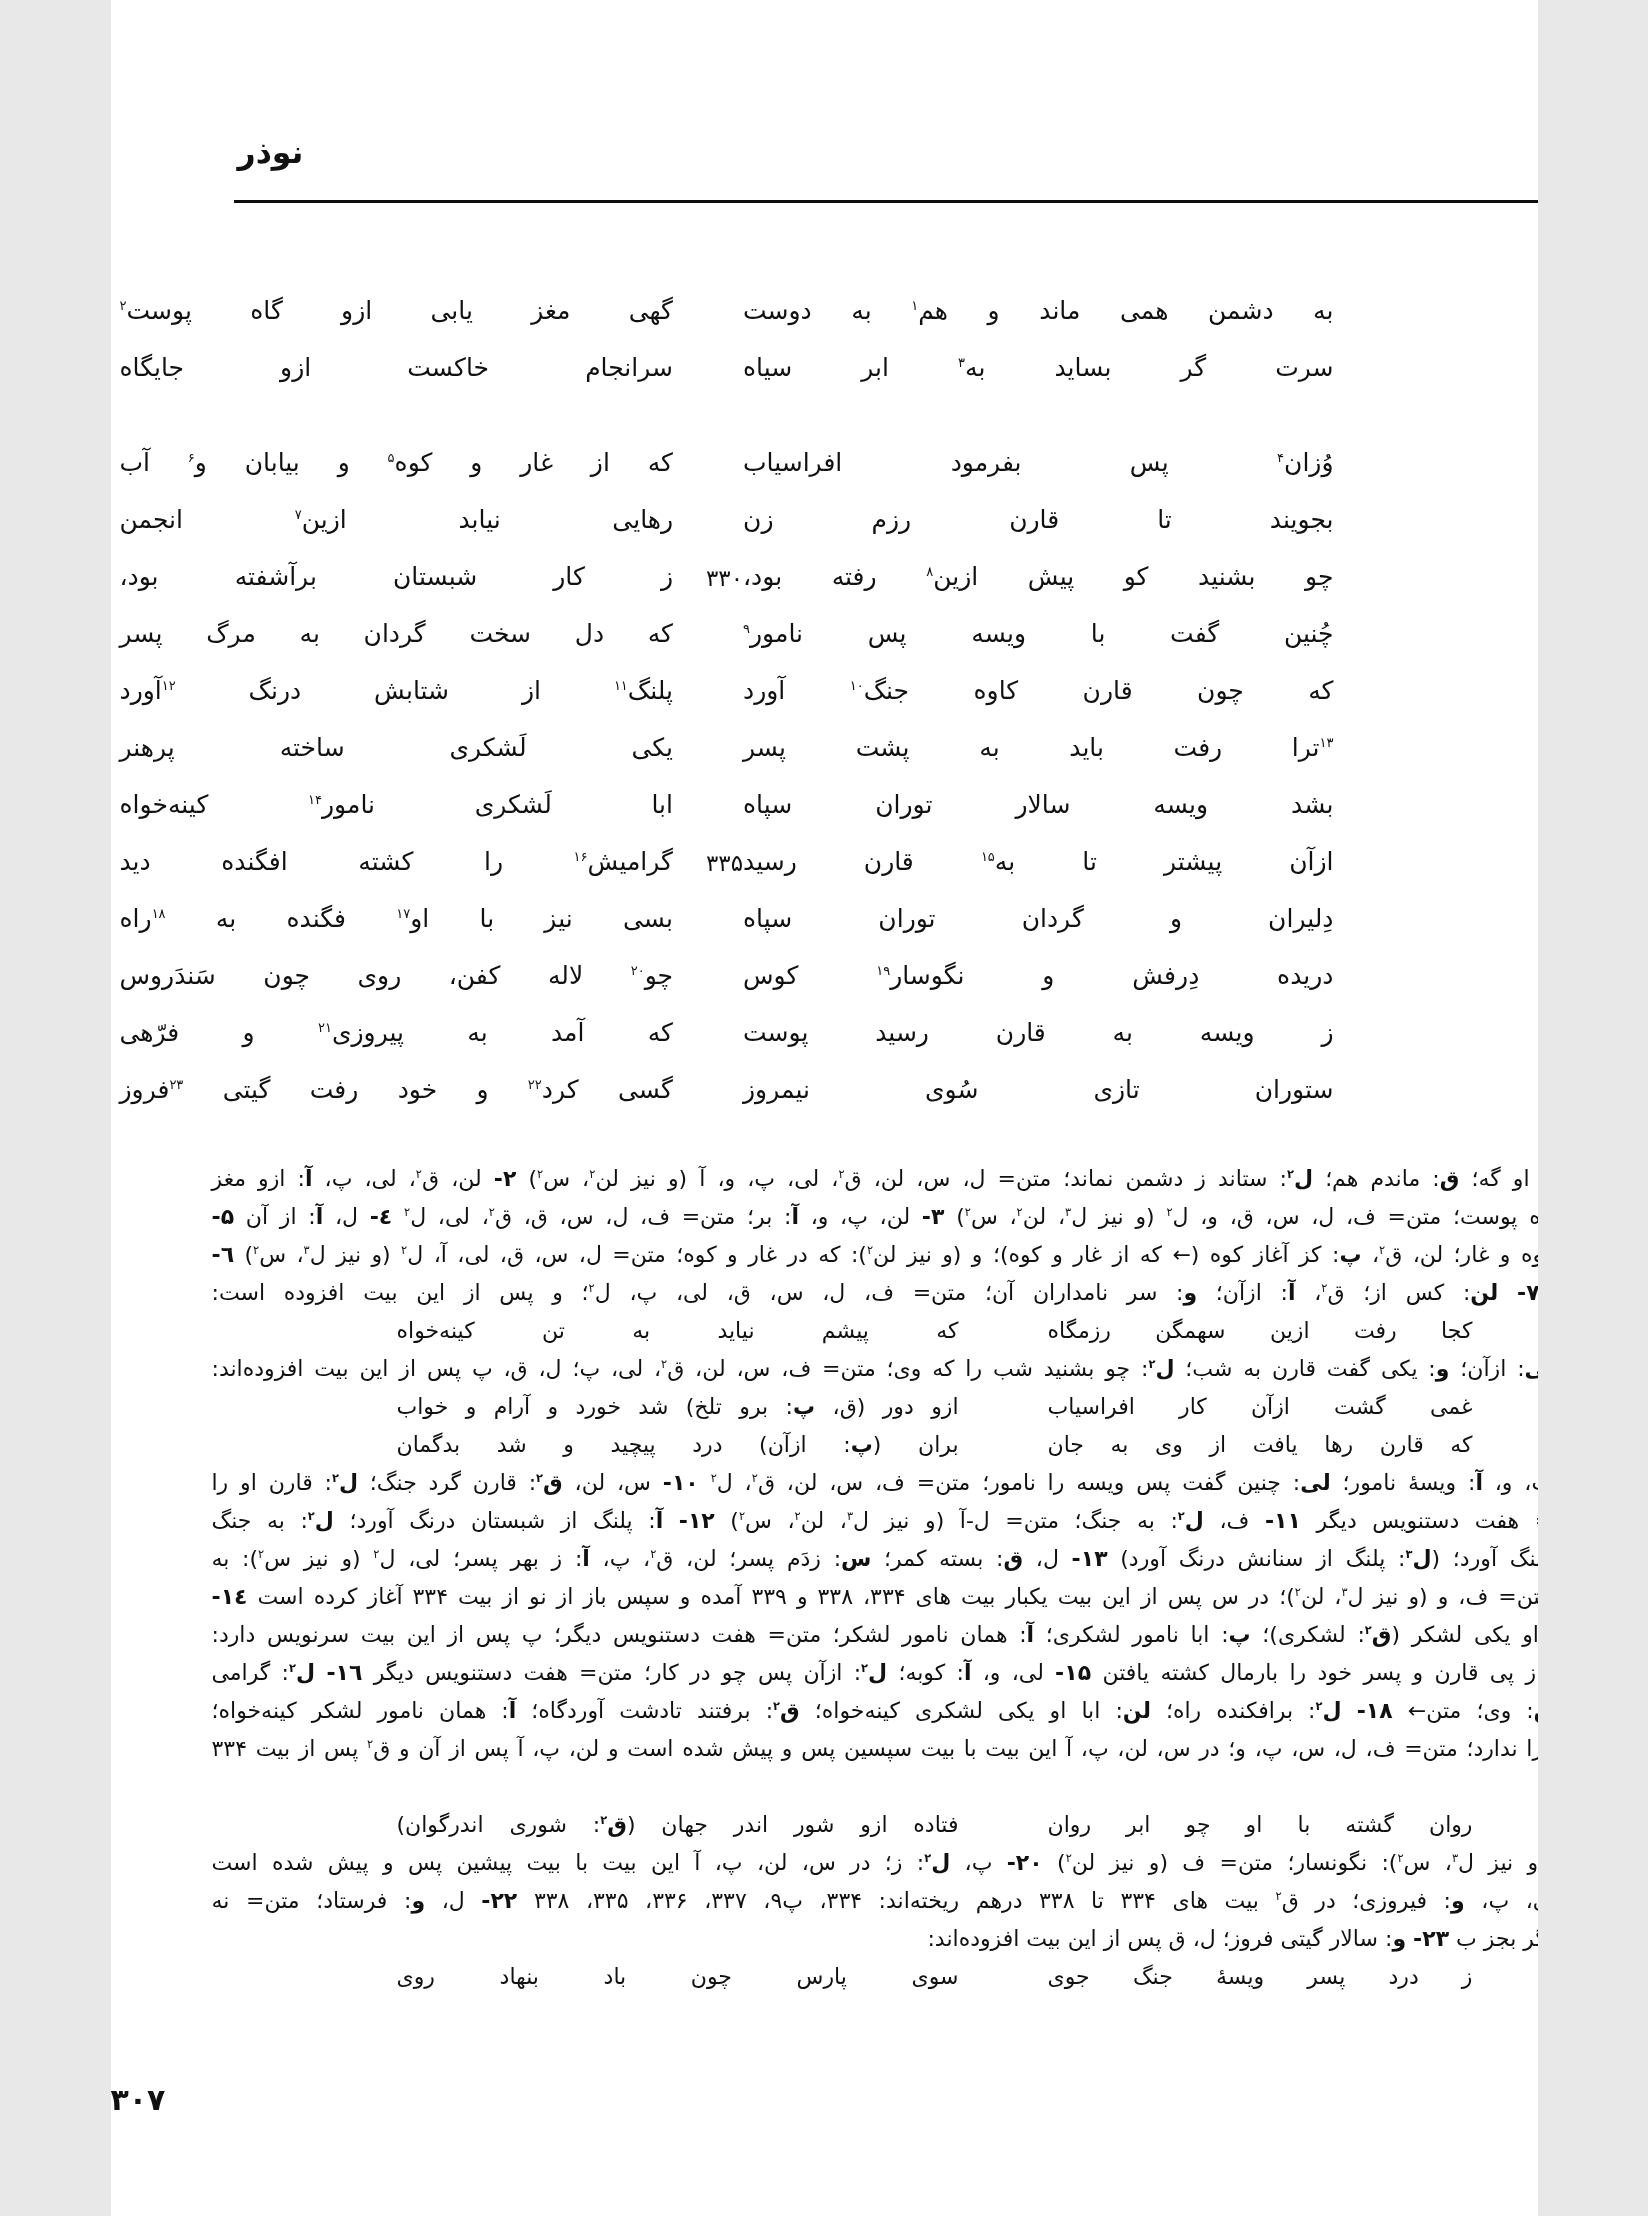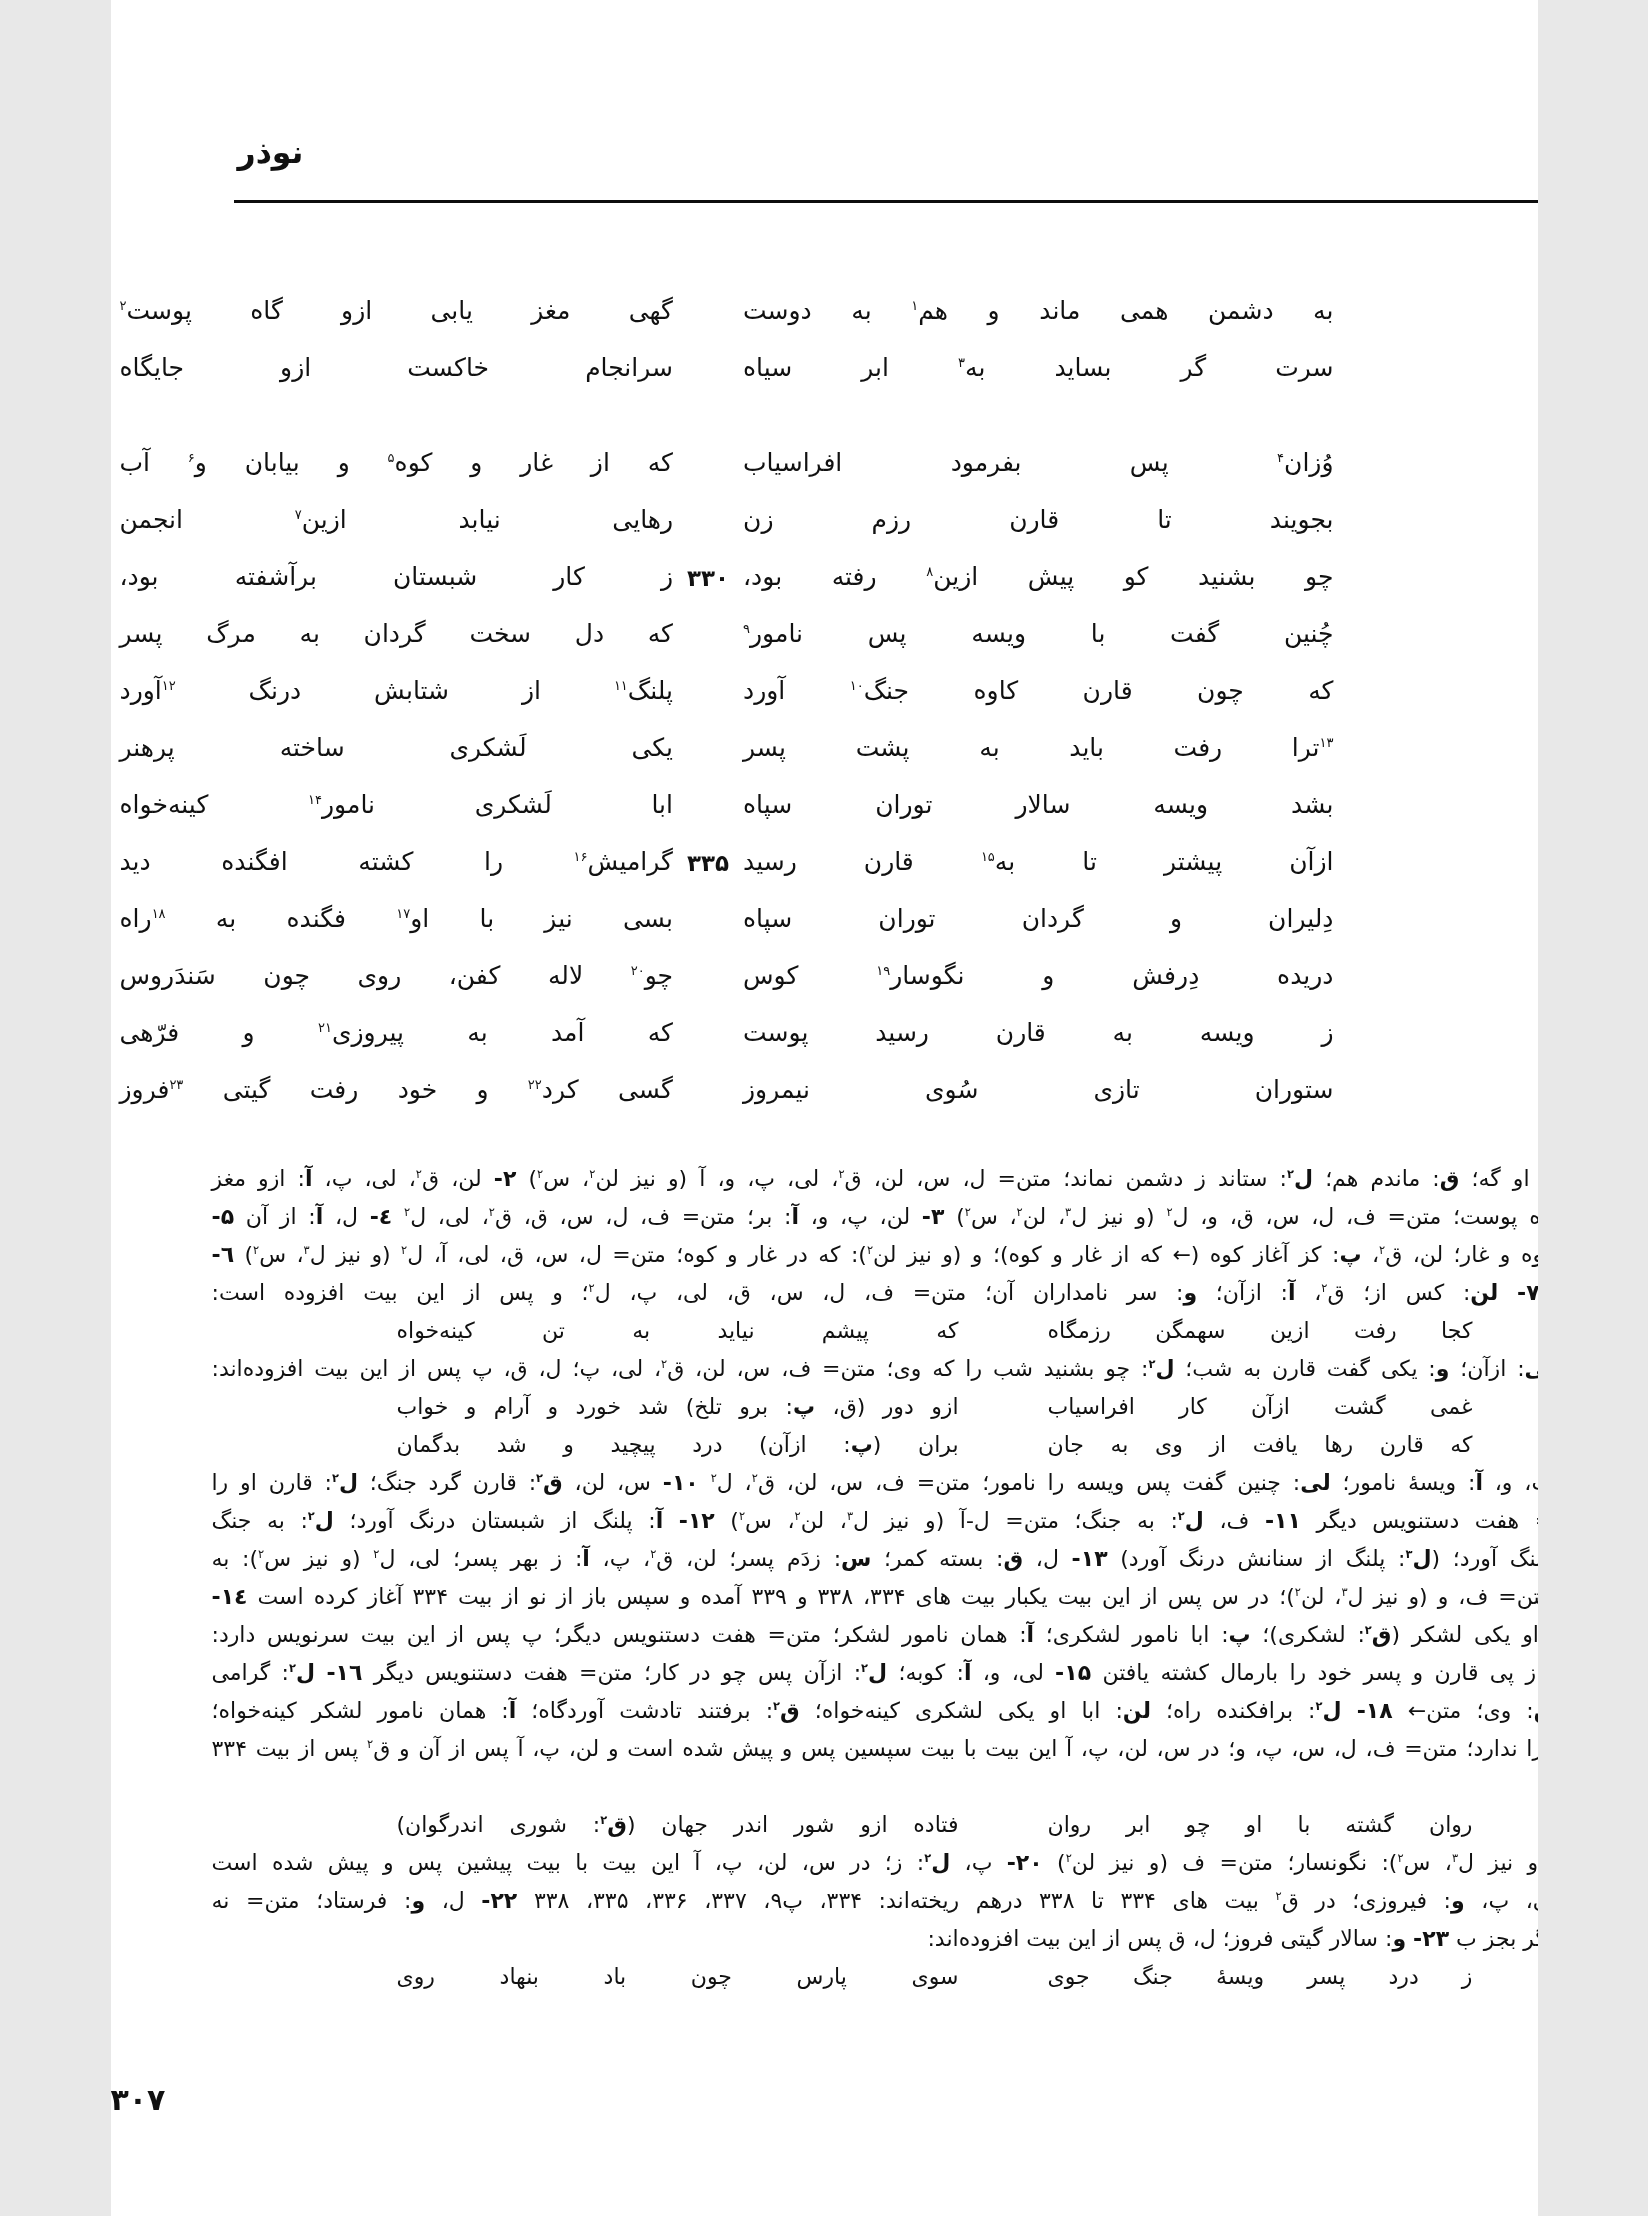--- a/index.html
+++ b/index.html
@@ -35,21 +35,21 @@
   .verse-row.stanza-gap{margin-top:38px;}
   .hemistich{
     text-align:justify;text-align-last:justify;
     white-space:nowrap;
     letter-spacing:0.3px;
   }
   .hemistich.right{width:591px;}
   .hemistich.left{width:554px;}
   .verse-gutter{
     width:70px;flex:0 0 70px;
-    text-align:center;font-weight:bold;font-size:23px;
+    text-align:right;font-weight:normal;font-size:23px;
     padding-top:2.7px;
   }
   sup{font-size:.52em;line-height:0;vertical-align:super;letter-spacing:0;}
   
   .footnotes{
     position:absolute;top:1160px;left:101px;width:1446px;
     font-size:22px;line-height:38px;
   }
   .fn-line{
     text-align:justify;text-align-last:justify;

